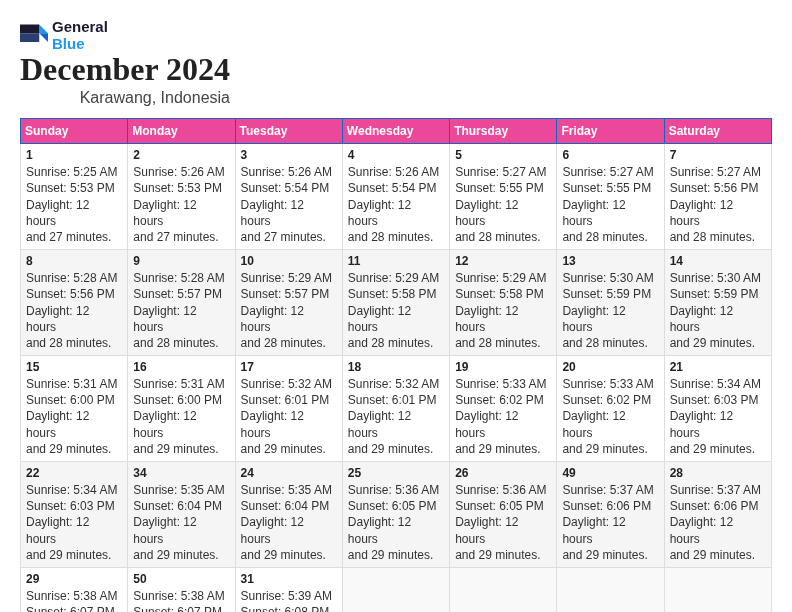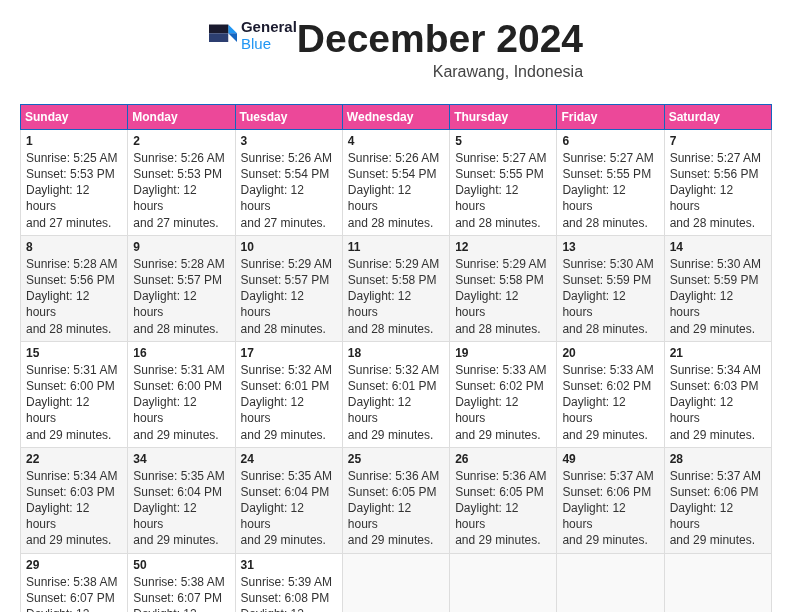--- a/index.html
+++ b/index.html
@@ -14,39 +14,41 @@
       width: 792px;
       height: 612px;
       padding: 18px 20px 10px 20px;
       display: flex;
       flex-direction: column;
     }
     .header {
       display: flex;
       justify-content: center;
       align-items: flex-start;
-      margin-bottom: 23px;
+      margin-bottom: 11px;
+      flex-direction: column;
     }
     .logo {
       display: flex;
       align-items: center;
       gap: 4px;
     }
     .logo-icon {
       width: 28px;
       height: 28px;
     }
     .title-block {
       text-align: right;
     }
     .month-title {
-      font-size: 39px;
+      font-size: 32px;
       font-weight: bold;
       color: #222;
       line-height: 1.1;
+      font-family: Liberation Serif, serif;
     }
     .location {
       font-size: 16px;
       color: #444;
       margin-top: 2px;
     }
     .calendar {
       flex: 1;
       border: 1px solid #ccc;
       border-collapse: collapse;
@@ -105,21 +107,21 @@
     <div class="logo">
       <svg class="logo-icon" viewBox="0 0 32 32">
         <rect x="0" y="0" width="32" height="32" fill="none"></rect>
         <polygon points="22,4 32,14 22,14" fill="#2196f3"></polygon>
         <polygon points="22,14 32,14 32,24" fill="#1565c0"></polygon>
         <rect x="0" y="4" width="22" height="10" fill="#1a1a2e"></rect>
         <rect x="0" y="14" width="22" height="10" fill="#2c3e70"></rect>
       </svg>
       <div>
         <div style="font-size:15px;font-weight:bold;color:#1a1a2e;">General</div>
-        <div style="font-size:15px;font-weight:normal;color:#2196f3;">Blue</div>
+        <div style="font-size:15px;font-weight:bold;color:#2196f3;">Blue</div>
       </div>
     </div>
     <div class="title-block">
       <div class="month-title">December 2024</div>
       <div class="location">Karawang, Indonesia</div>
     </div>
   </div>
 
   <table class="calendar">
     <thead>

